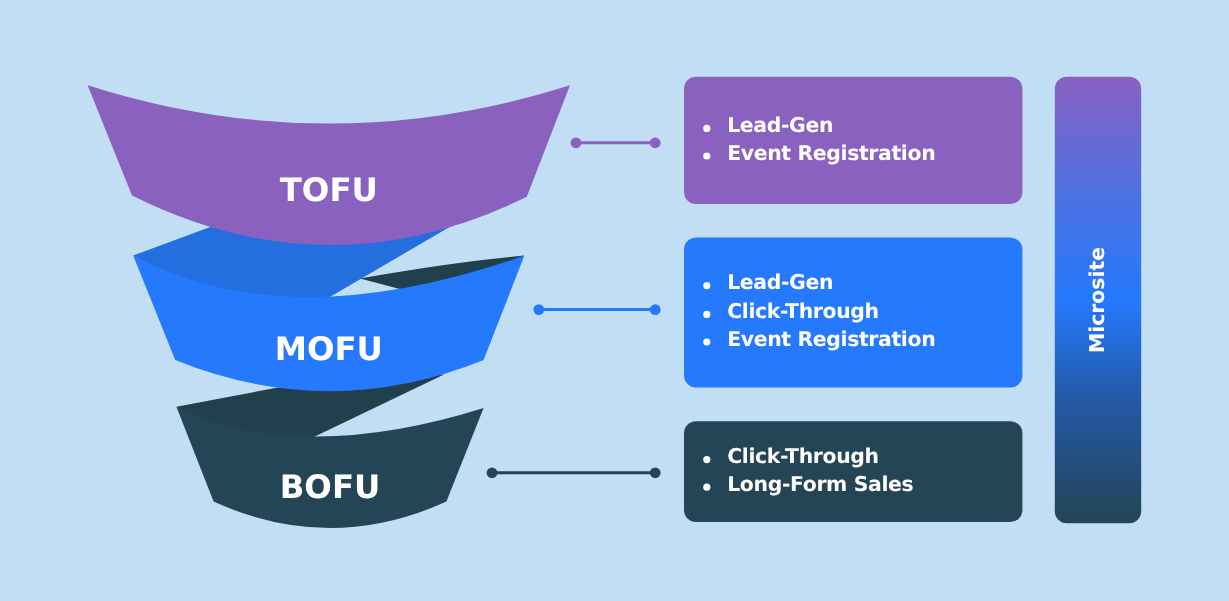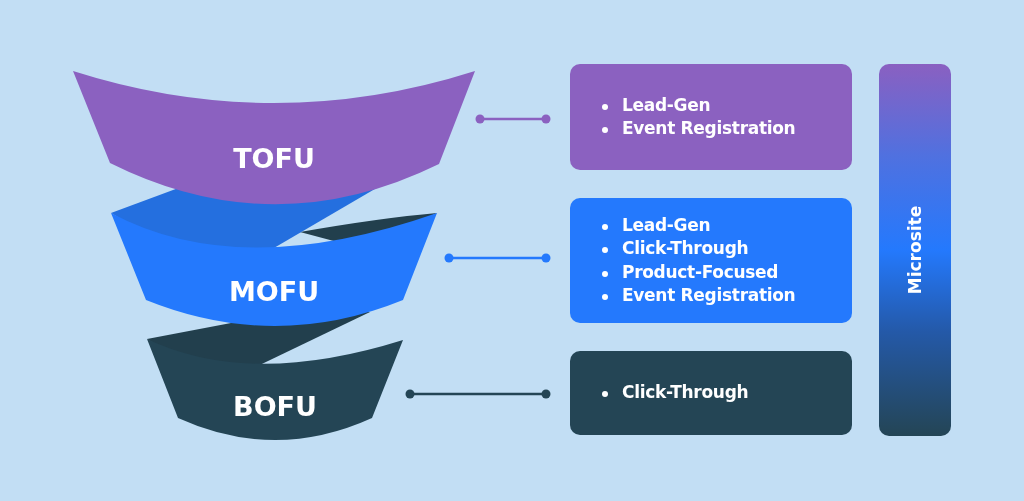--- a/index.html
+++ b/index.html
@@ -13,21 +13,21 @@
   .stage-label {
     font-family: "DejaVu Sans", "Liberation Sans", sans-serif;
     font-weight: bold; fill: #ffffff; font-size: 27px;
     text-anchor: middle; dominant-baseline: middle;
   }
   .box {
     position: absolute; border-radius: 10px; color: #ffffff;
     box-sizing: border-box; padding-left: 36px;
     display: flex; flex-direction: column; justify-content: center;
   }
-  .box ul { margin: 16px; padding: 0; list-style: none; }
+  .box ul { margin: 0; padding: 0; list-style: none; }
   .box li {
     font-family: "DejaVu Sans", sans-serif; font-weight: bold;
     font-size: 17px; line-height: 23.5px; position: relative; letter-spacing: -0.3px;
   }
   .box li::before {
     content: ""; position: absolute; left: -20px; top: 10px;
     width: 6px; height: 6px; border-radius: 50%; background: #ffffff;
   }
   #box-tofu { left: 570px; top: 64px; width: 282px; height: 106px; background: #8b61c0; }
   #box-mofu { left: 570px; top: 198px; width: 282px; height: 125px; background: #2479fd; }
@@ -84,26 +84,26 @@
   <ul>
     <li>Lead-Gen</li>
     <li>Event Registration</li>
   </ul>
 </div>
 
 <div class="box" id="box-mofu">
   <ul>
     <li>Lead-Gen</li>
     <li>Click-Through</li>
-    <li>Product-Focused</li>
     <li>Event Registration</li>
   </ul>
 </div>
 
 <div class="box" id="box-bofu">
   <ul>
     <li>Click-Through</li>
+    <li>Long-Form Sales</li>
   </ul>
 </div>
 
 <div id="microsite">
   <span>Microsite</span>
 </div>
 
 </body></html>

